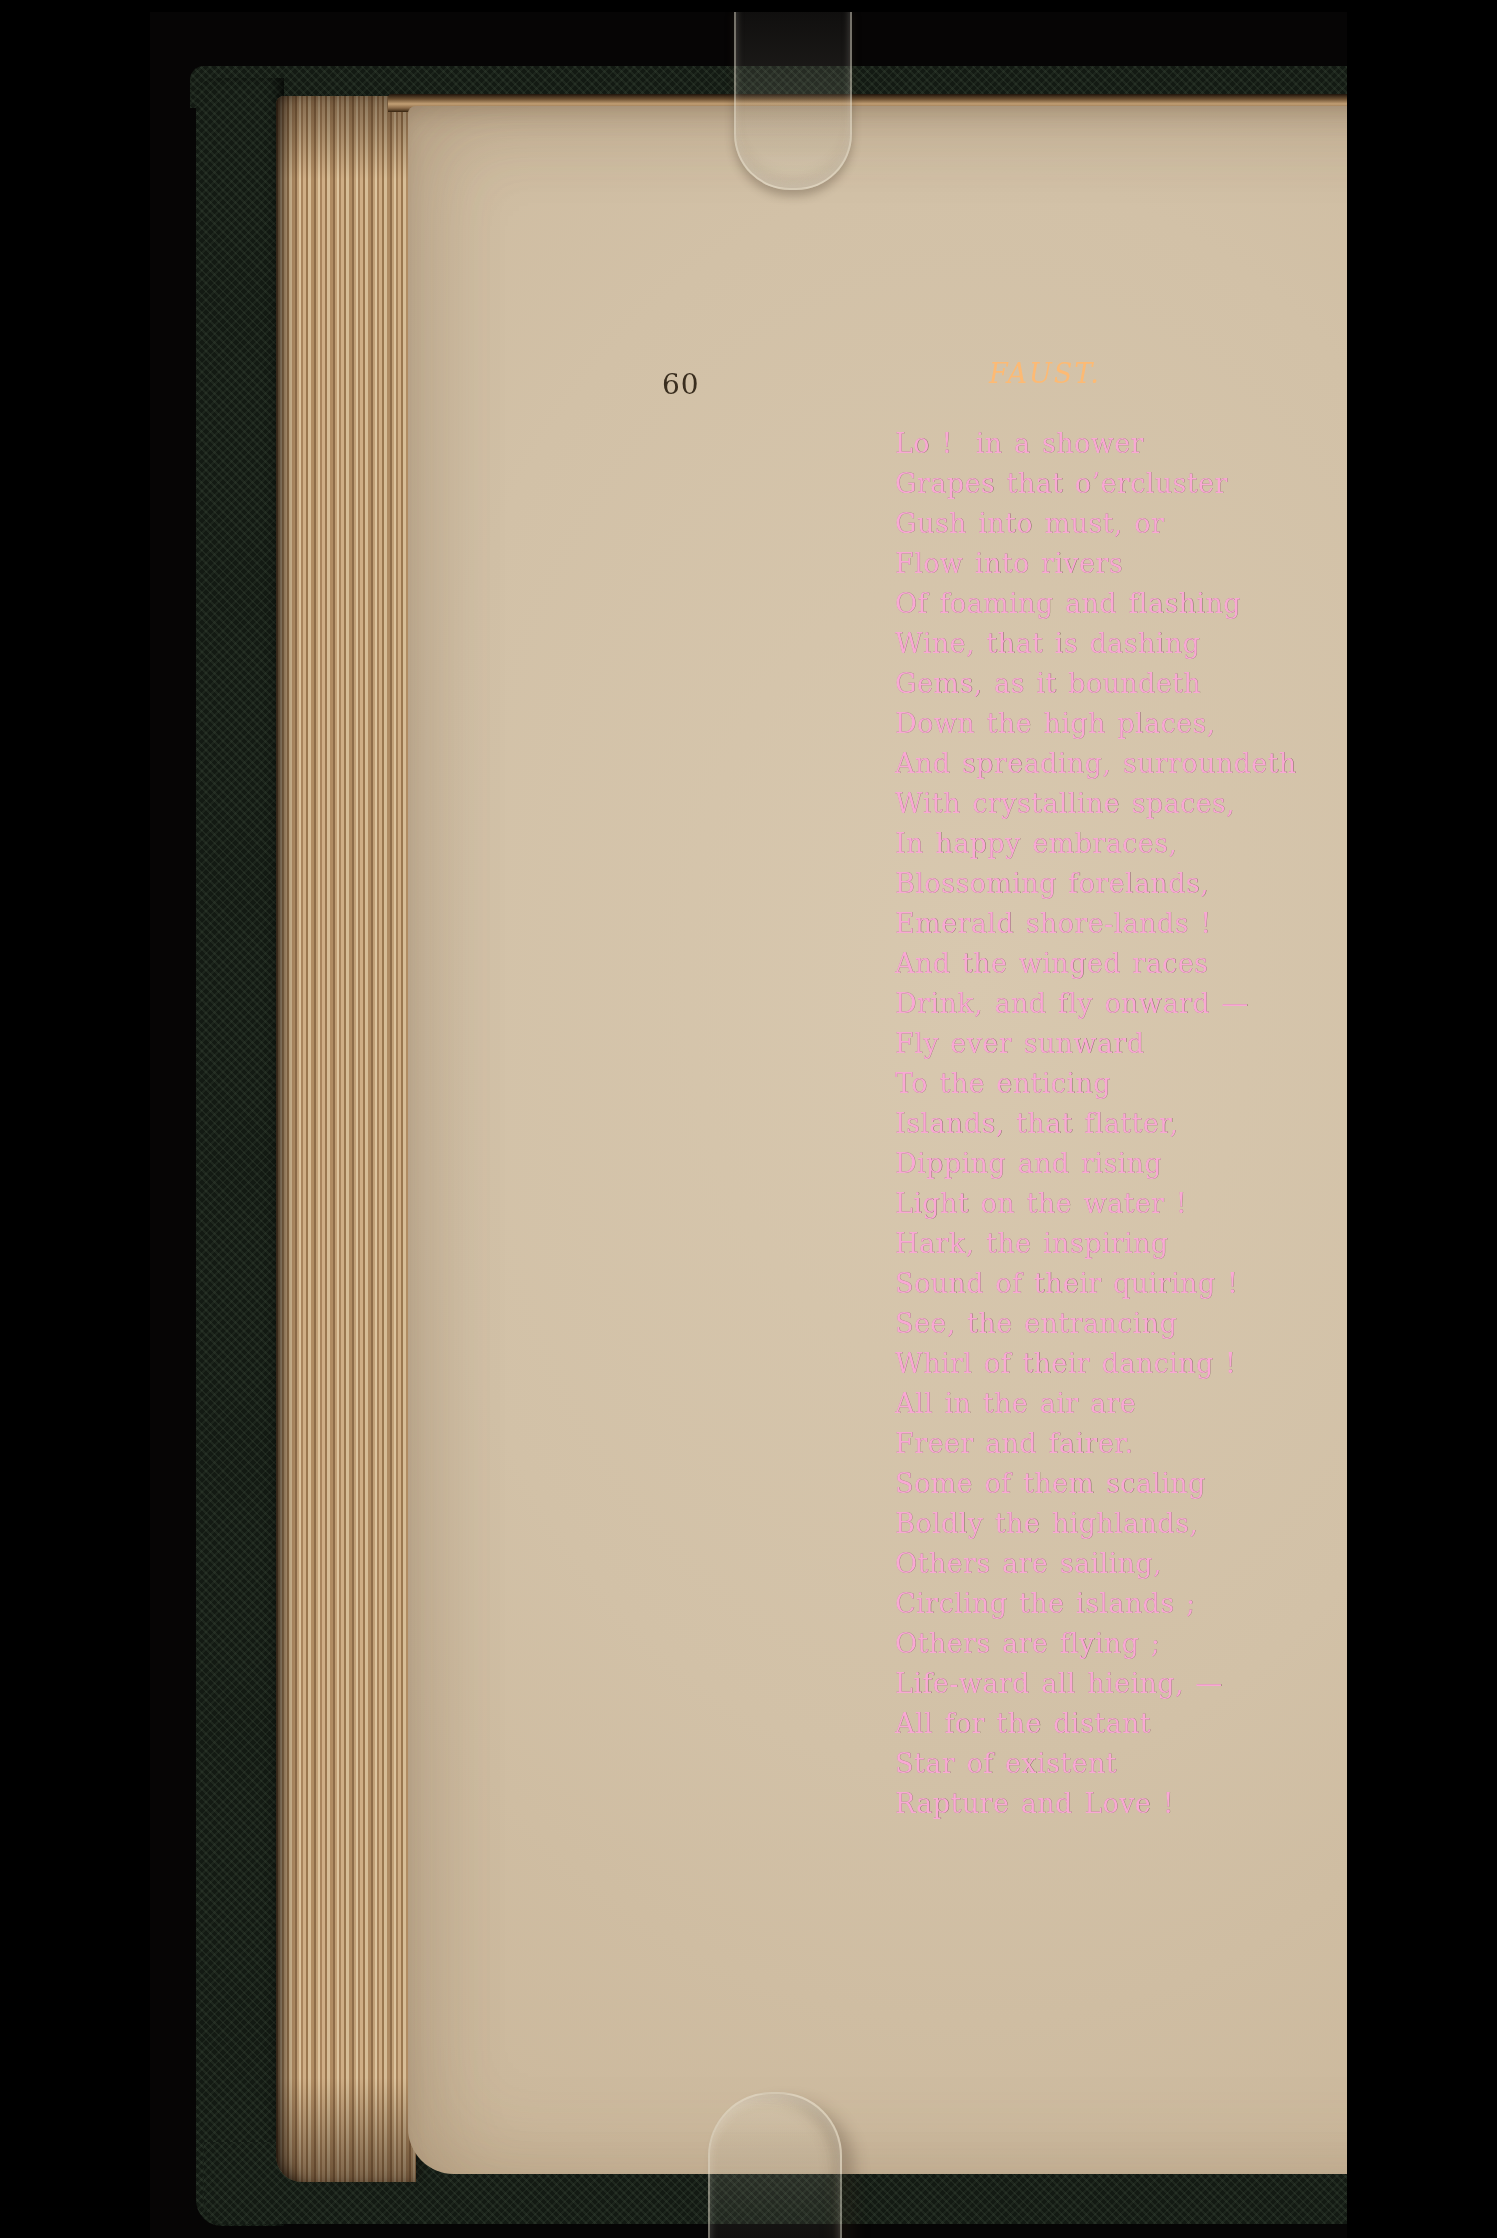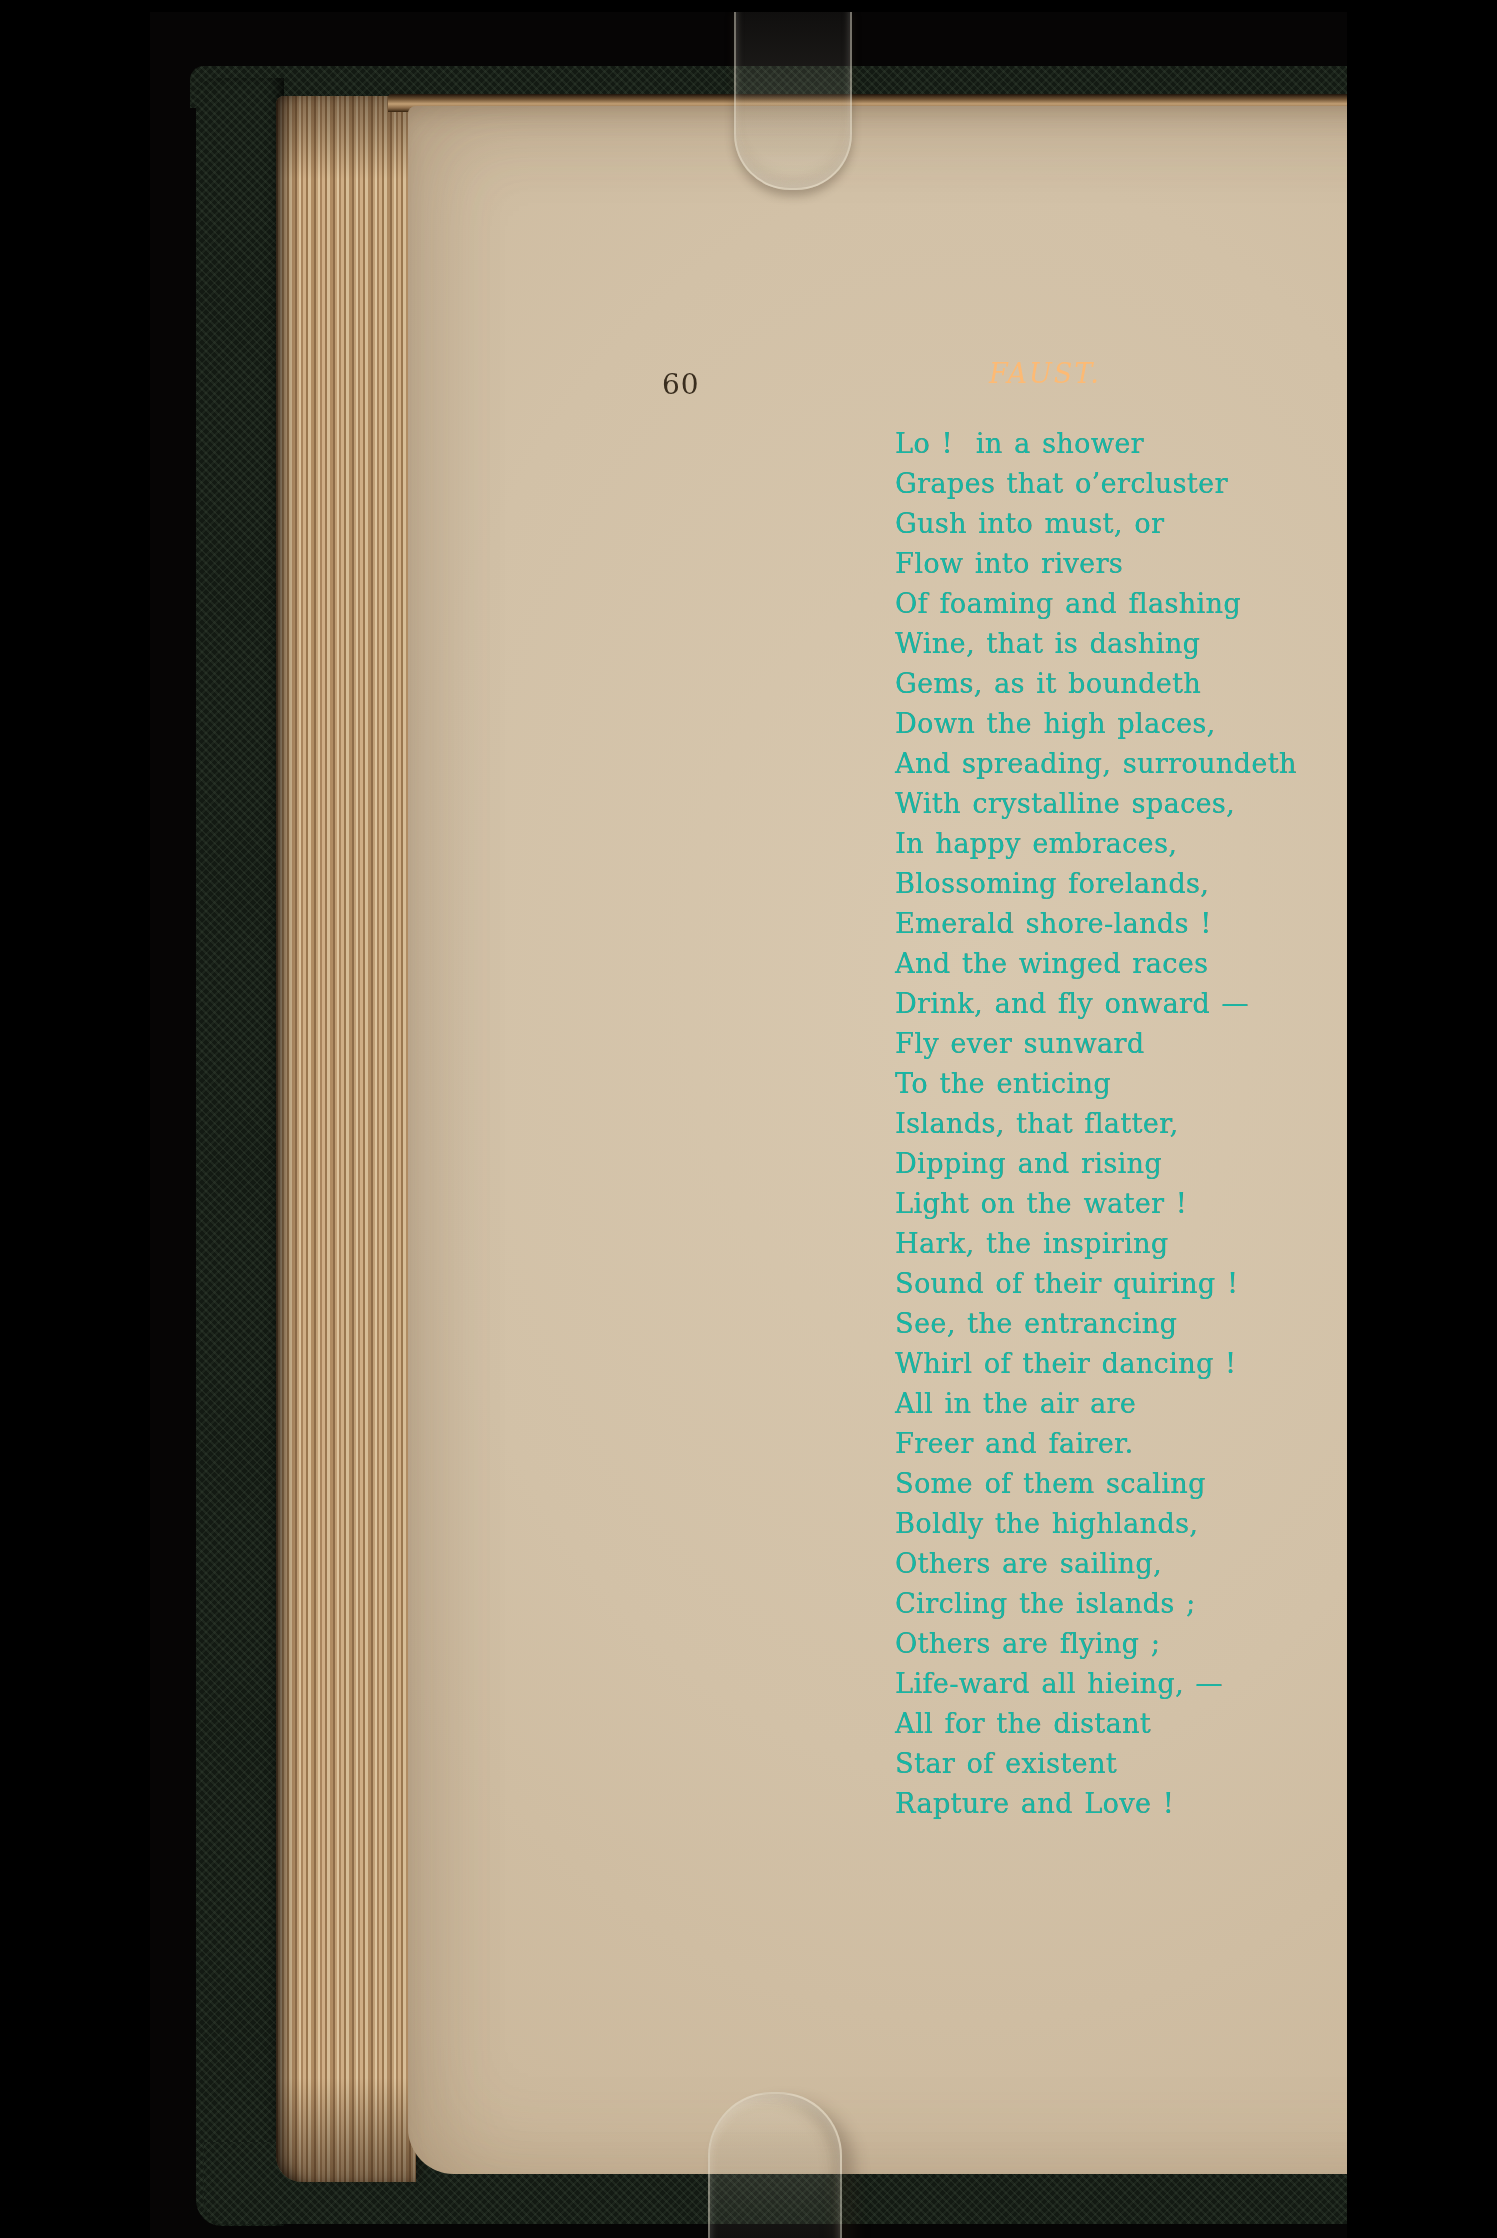--- a/index.html
+++ b/index.html
@@ -69,21 +69,21 @@
     position:absolute;left:512px;top:356px;
     font-size:28px;color:#3a2e1f;letter-spacing:1px;
   }
   .running-header{
     position:absolute;left:795px;top:346px;width:200px;text-align:center;
     font-style:italic;font-size:27px;letter-spacing:2px;color:#fdba74;
   }
   .poem{
     position:absolute;left:745px;top:412px;
     font-size:27px;line-height:40px;letter-spacing:.4px;word-spacing:2.5px;
-    color:#14b8a6;text-shadow:.3px .4px .5px rgba(52,40,28,.55);
+    color:#f9a8d4;text-shadow:.3px .4px .5px rgba(52,40,28,.55);
     white-space:pre;
   }
   .poem-line{height:40px;}
   
   .speck{position:absolute;border-radius:50%;background:#4a3826;}
   
   .clip{position:absolute;border:2px solid rgba(228,222,206,.48);}
   .clip-top{
     left:584px;top:-6px;width:114px;height:182px;
     border-top:none;border-radius:0 0 56px 56px;

